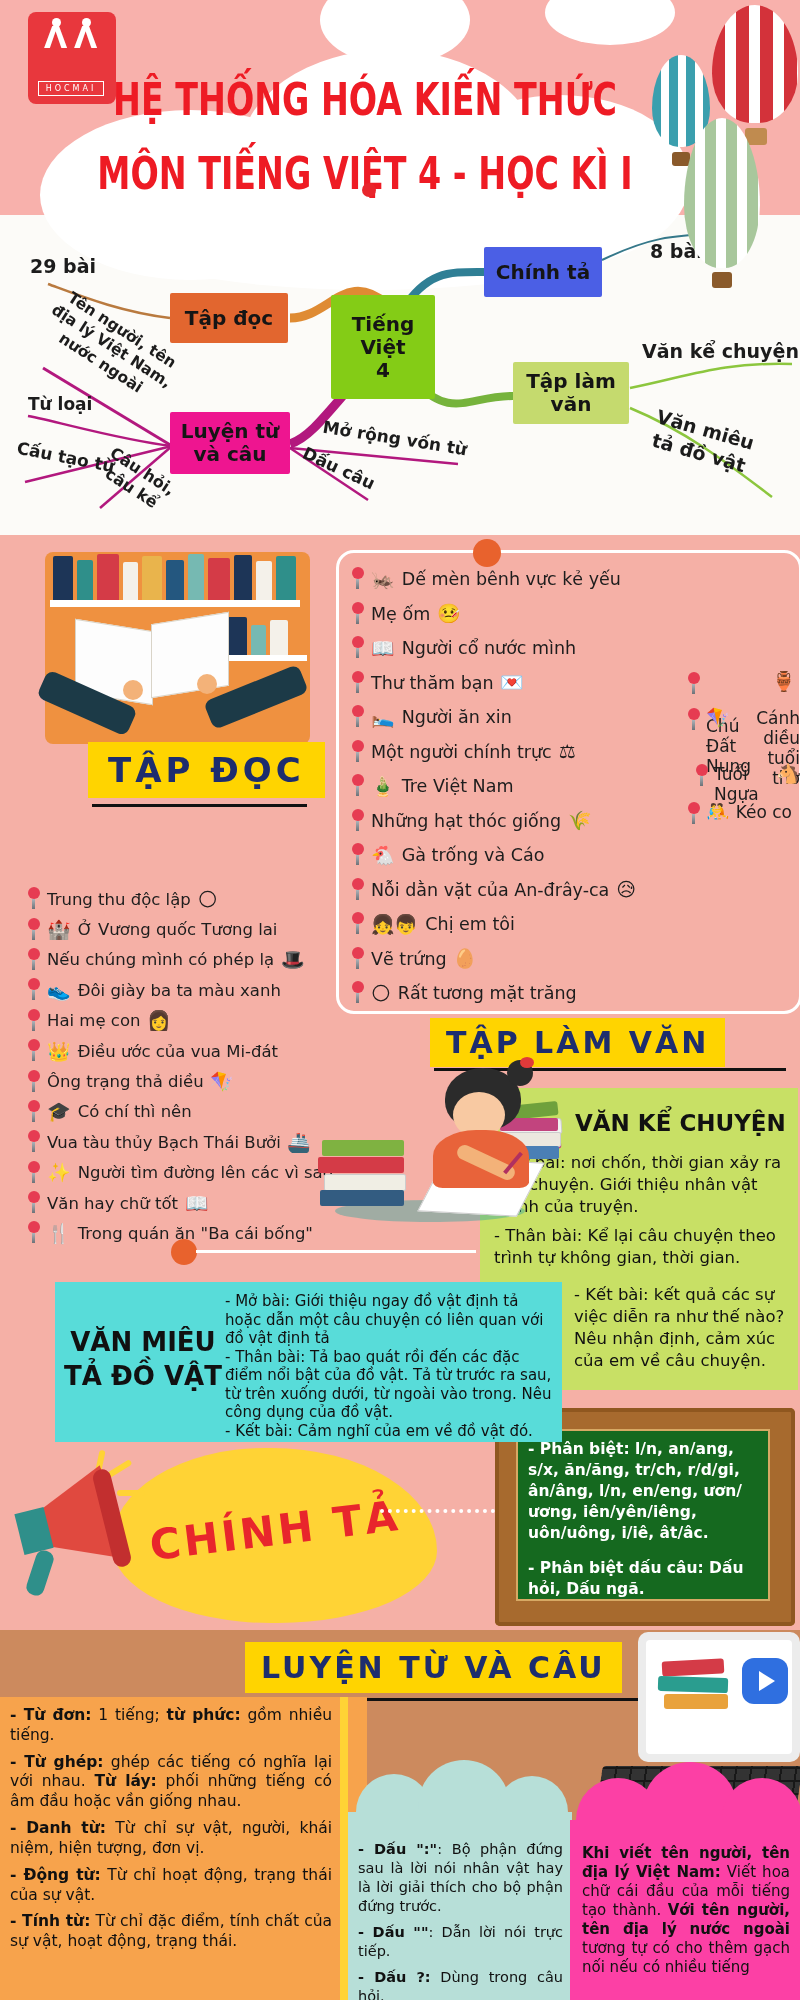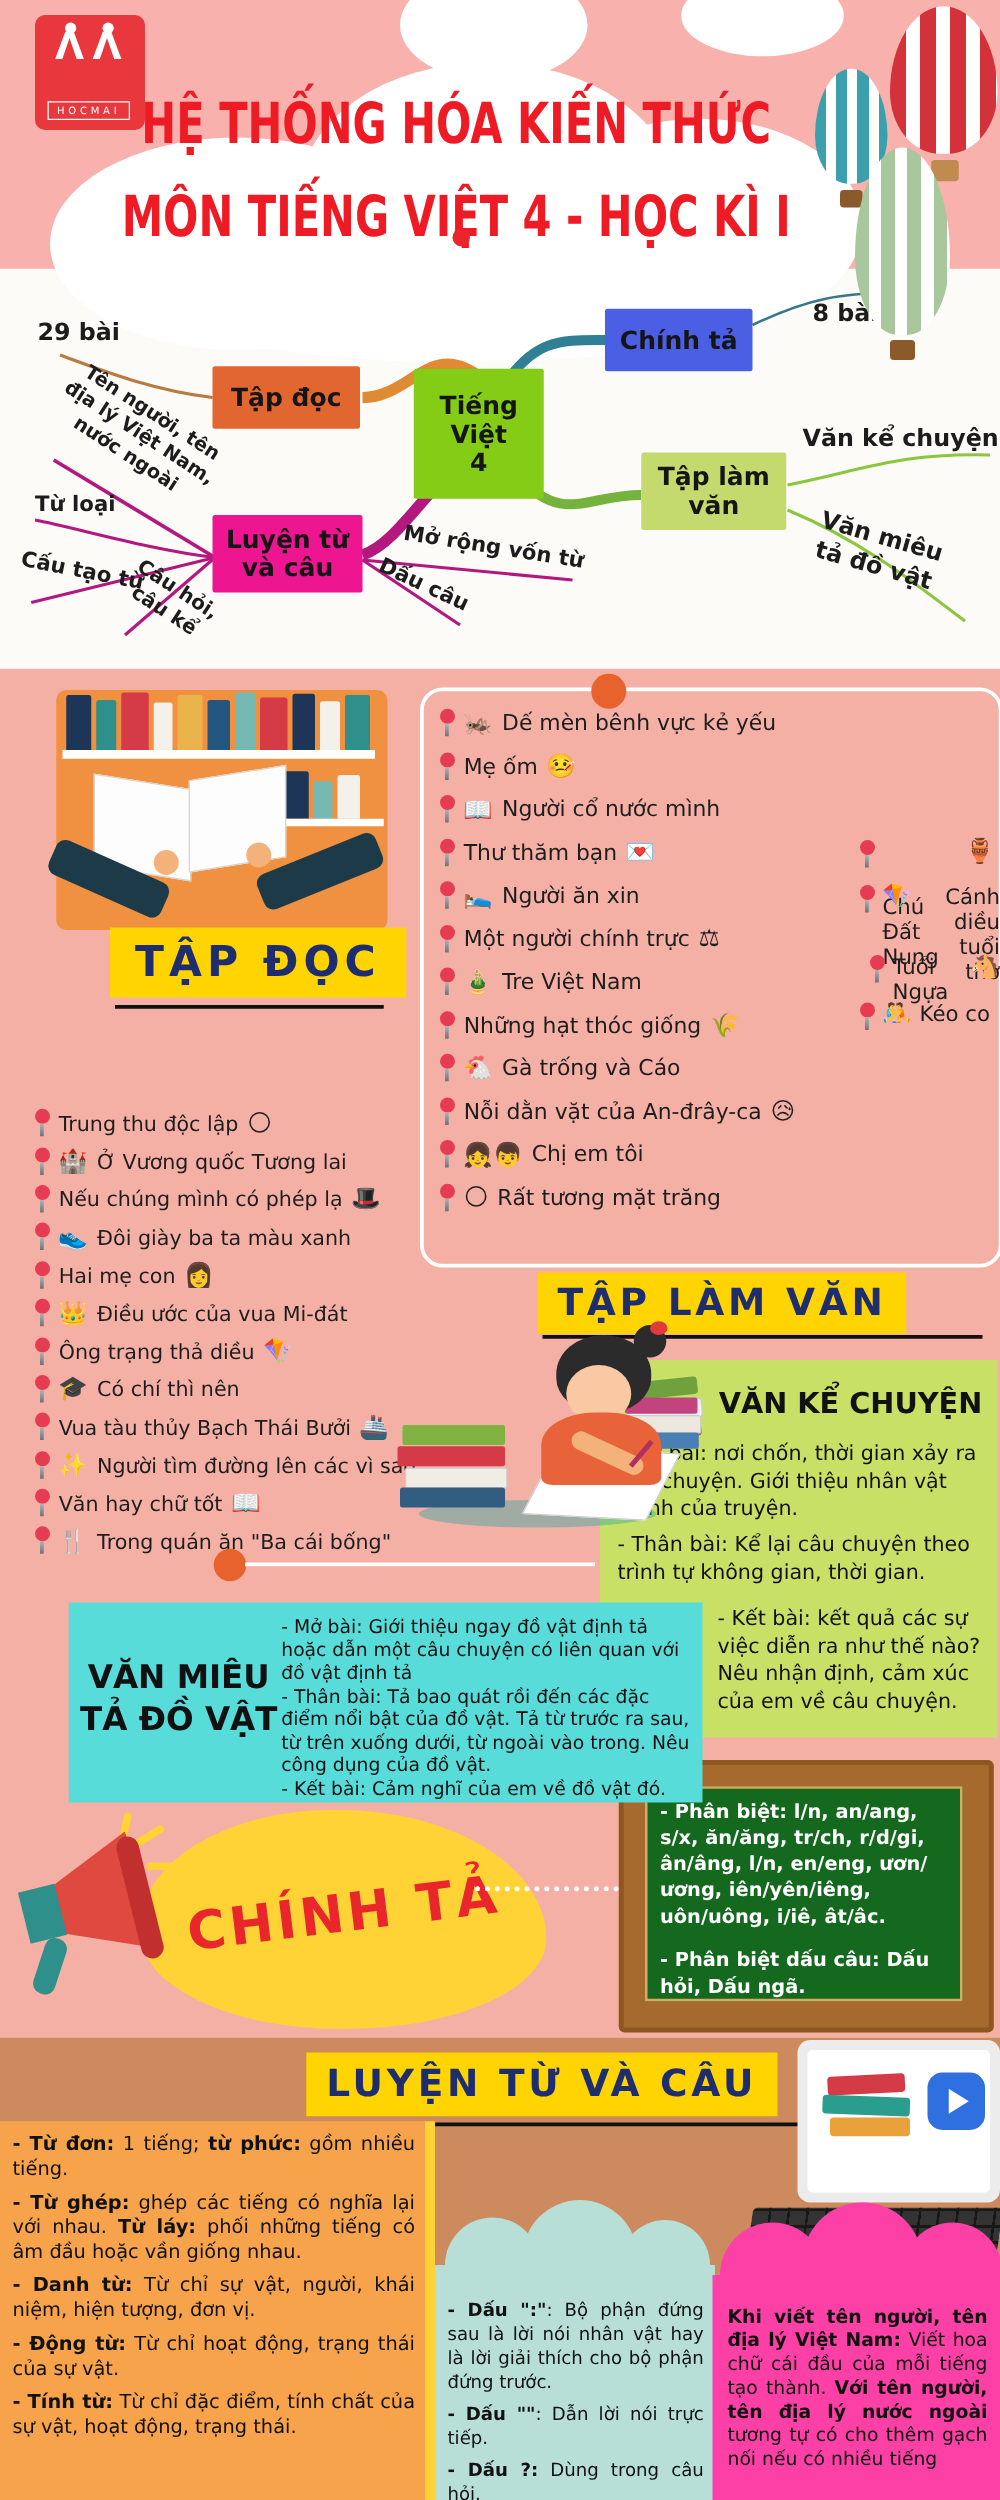--- a/index.html
+++ b/index.html
@@ -35,21 +35,21 @@
   .pin::after{content:"";position:absolute;top:12px;left:4px;width:3px;height:10px;background:linear-gradient(#adb3b9,#6d7278);}
   .emo{font-size:19px;line-height:1;}
   .greenbox{background:#c8e065;}
   .gb-text{font-size:16.5px;color:#111;line-height:1.33;}
   .cyanbox{background:#58dcd9;}
   .board{background:#a76a2e;border-radius:5px;box-shadow:inset 0 0 0 4px #8f571f;}
   .board-in{background:#15691f;border:2px solid #d7a964;color:#fff;font-weight:700;font-size:15.5px;line-height:1.35;}
   .para{margin:0 0 7px 0;text-align:justify;}
   .rb{font-weight:700;}
   .runs{color:#111;}
-  .orange-panel{background:#f7a34c;color:#1c2547;font-size:15.5px;line-height:1.28;}
+  .orange-panel{background:#f7a34c;color:#1c2547;font-size:15.5px;line-height:1.28;padding-left:27px;}
   .teal-panel,.teal-bump{background:#b7dfd8;}
   .pink-panel,.pink-bump{background:#fc40a5;}
   .kbd{background-color:#333;border-radius:4px;transform:skewX(-8deg);
        background-image:repeating-linear-gradient(90deg,transparent 0 13px,#181818 13px 15px),
                         repeating-linear-gradient(0deg,transparent 0 11px,#181818 11px 13px);}
   .spine{position:absolute;bottom:0;border-radius:2px 2px 0 0;}
 </style>
 </head>
 <body>
 
@@ -212,20 +212,25 @@
       </div>
       <div class="item">
         <span class="pin"></span>
         <span>Nỗi dằn vặt của An-đrây-ca</span>
         <span class="emo">😥</span>
       </div>
       <div class="item">
         <span class="pin"></span>
         <span class="emo">👧👦</span>
         <span>Chị em tôi</span>
+      </div>
+      <div class="item">
+        <span class="pin"></span>
+        <span>Vẽ trứng</span>
+        <span class="emo">🥚</span>
       </div>
       <div class="item">
         <span class="pin"></span>
         <span class="emo">🌕</span>
         <span>Rất tương mặt trăng</span>
       </div>
     </div>
 
   <div class="abs side-item" style="left:688px;top:672px;width:108px;">
     <span class="pin"></span>

